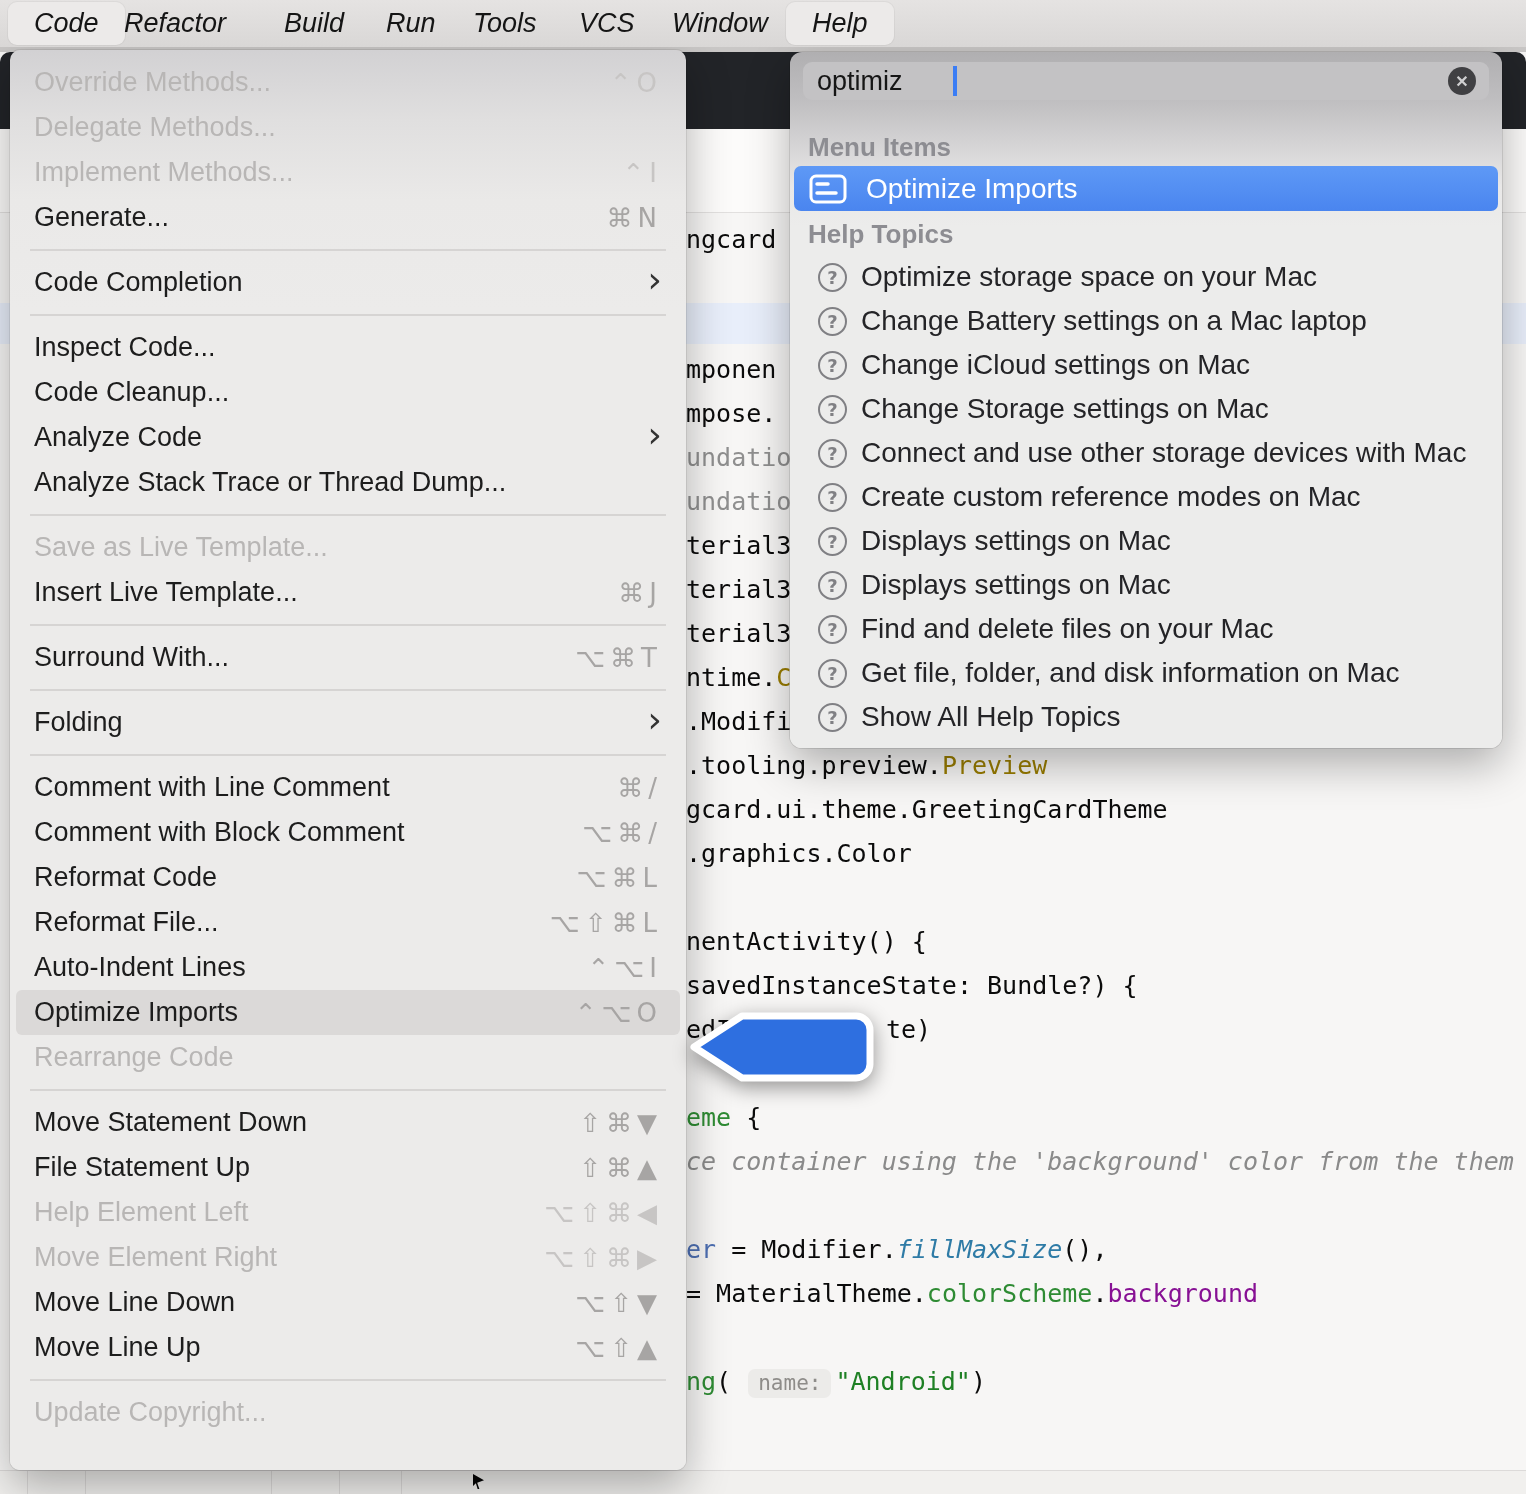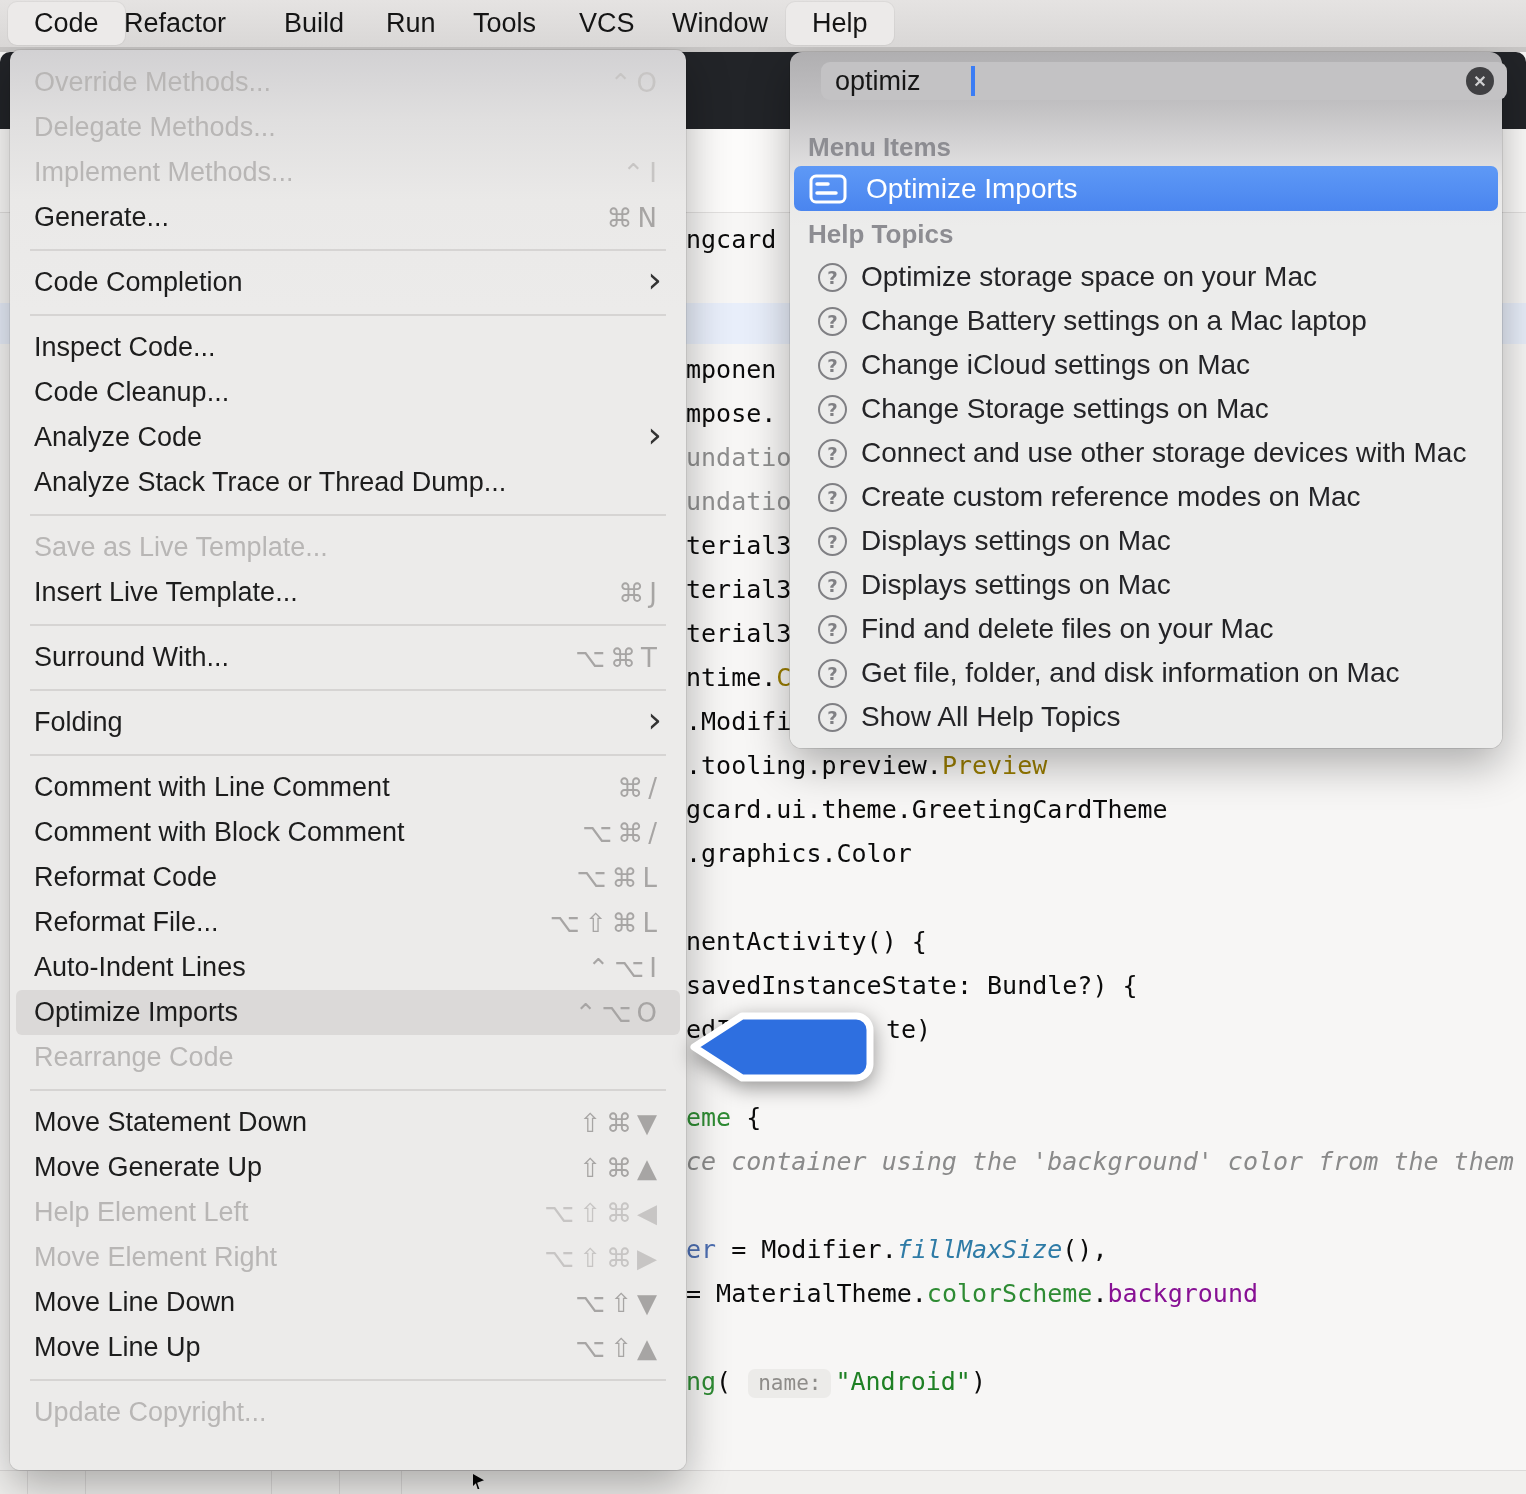--- a/index.html
+++ b/index.html
@@ -4,21 +4,21 @@
 <style>
   html,body{margin:0;padding:0;width:1526px;height:1494px;overflow:hidden;
     font-family:"Liberation Sans",sans-serif;-webkit-font-smoothing:antialiased;}
   .canvas{position:relative;width:1526px;height:1494px;background:#f7f6f5;overflow:hidden;}
 
   
   .menubar{position:absolute;left:0;top:0;width:1526px;height:47px;
     background:linear-gradient(#e5e3e2,#d9d7d6);z-index:60;}
   .menubar-seam{position:absolute;left:0;top:47px;width:1526px;height:5px;background:#c9c7c6;z-index:5;}
   .mb-item{position:absolute;top:2px;height:43px;line-height:43px;padding:0 26px;
-    font-size:27px;color:#151515;border-radius:9px;white-space:nowrap;}
+    font-size:27px;color:#151515;border-radius:9px;white-space:nowrap;font-style:italic;}
   .mb-item.active{background:#eceae9;box-shadow:0 0 0 1px rgba(0,0,0,0.04);}
 
   
   .toolbar-dark{position:absolute;left:0;top:52px;width:1526px;height:77px;
     background:#222428;border-radius:10px 10px 0 0;z-index:1;}
   .editor-top-band{position:absolute;left:0;top:129px;width:1526px;height:83px;
     background:#fcfbfa;border-bottom:1px solid #e2e0df;z-index:1;}
   .current-line{position:absolute;left:0;top:303px;width:1526px;height:41px;background:#e8eefa;z-index:1;}
   .statusbar{position:absolute;left:0;top:1470px;width:1526px;height:24px;
     background:#f1f0ee;border-top:1px solid #dcdad9;z-index:2;}
@@ -60,21 +60,21 @@
   .m-item.dis .m-short{color:#c7c5c4;}
   .m-sub{margin-left:auto;color:#333;font-family:"DejaVu Sans",sans-serif;font-size:36px;
     line-height:1;transform:translateY(-3px);}
   .m-sep{height:2px;background:#d6d4d3;margin:9px 20px;}
 
   
   .help-popup{position:absolute;left:790px;top:52px;width:712px;height:696px;z-index:50;
     border-radius:12px;box-sizing:border-box;
     background:linear-gradient(180deg,#b0afb1 0px,#bfbec0 48px,#d6d5d6 95px,#e9e8e8 135px,#ececeb 175px,#ececeb 100%);
     box-shadow:0 16px 44px rgba(0,0,0,0.30),0 0 0 1px rgba(0,0,0,0.10);}
-  .search-field{position:absolute;left:31px;top:10px;width:686px;height:38px;border-radius:9px;
+  .search-field{position:absolute;left:13px;top:10px;width:686px;height:38px;border-radius:9px;
     background:#c3c2c4;box-sizing:border-box;padding:0 14px;display:flex;align-items:center;
     font-size:27px;color:#161616;gap:48px;}
   .text-cursor{display:inline-block;width:4px;height:30px;background:#3b7df5;margin-left:2px;}
   .clear-btn{position:absolute;right:13px;top:50%;transform:translateY(-50%);width:28px;height:28px;
     border-radius:50%;background:#404043;color:#cfcfd1;font-size:16px;font-weight:bold;
     display:flex;align-items:center;justify-content:center;}
   .sec-label{position:absolute;left:18px;font-size:26px;font-weight:600;color:#8d8d92;}
   #menu-results{position:absolute;left:4px;right:4px;top:114px;}
   .result-row{height:45px;border-radius:7px;display:flex;align-items:center;padding:0 14px;
     background:linear-gradient(180deg,#5e99f6,#4a85ef);color:#fff;font-size:28px;font-weight:500;}
@@ -223,21 +223,21 @@
       </div>
       <div class="m-item dis">
         <span class="m-label">Rearrange Code</span>
       </div>
       <div class="m-sep"></div>
       <div class="m-item">
         <span class="m-label">Move Statement Down</span>
         <span class="m-short">⇧⌘▼</span>
       </div>
       <div class="m-item">
-        <span class="m-label">Move Generate Up</span>
+        <span class="m-label">File Statement Up</span>
         <span class="m-short">⇧⌘▲</span>
       </div>
       <div class="m-item dis">
         <span class="m-label">Help Element Left</span>
         <span class="m-short">⌥⇧⌘◀</span>
       </div>
       <div class="m-item dis">
         <span class="m-label">Move Element Right</span>
         <span class="m-short">⌥⇧⌘▶</span>
       </div>

